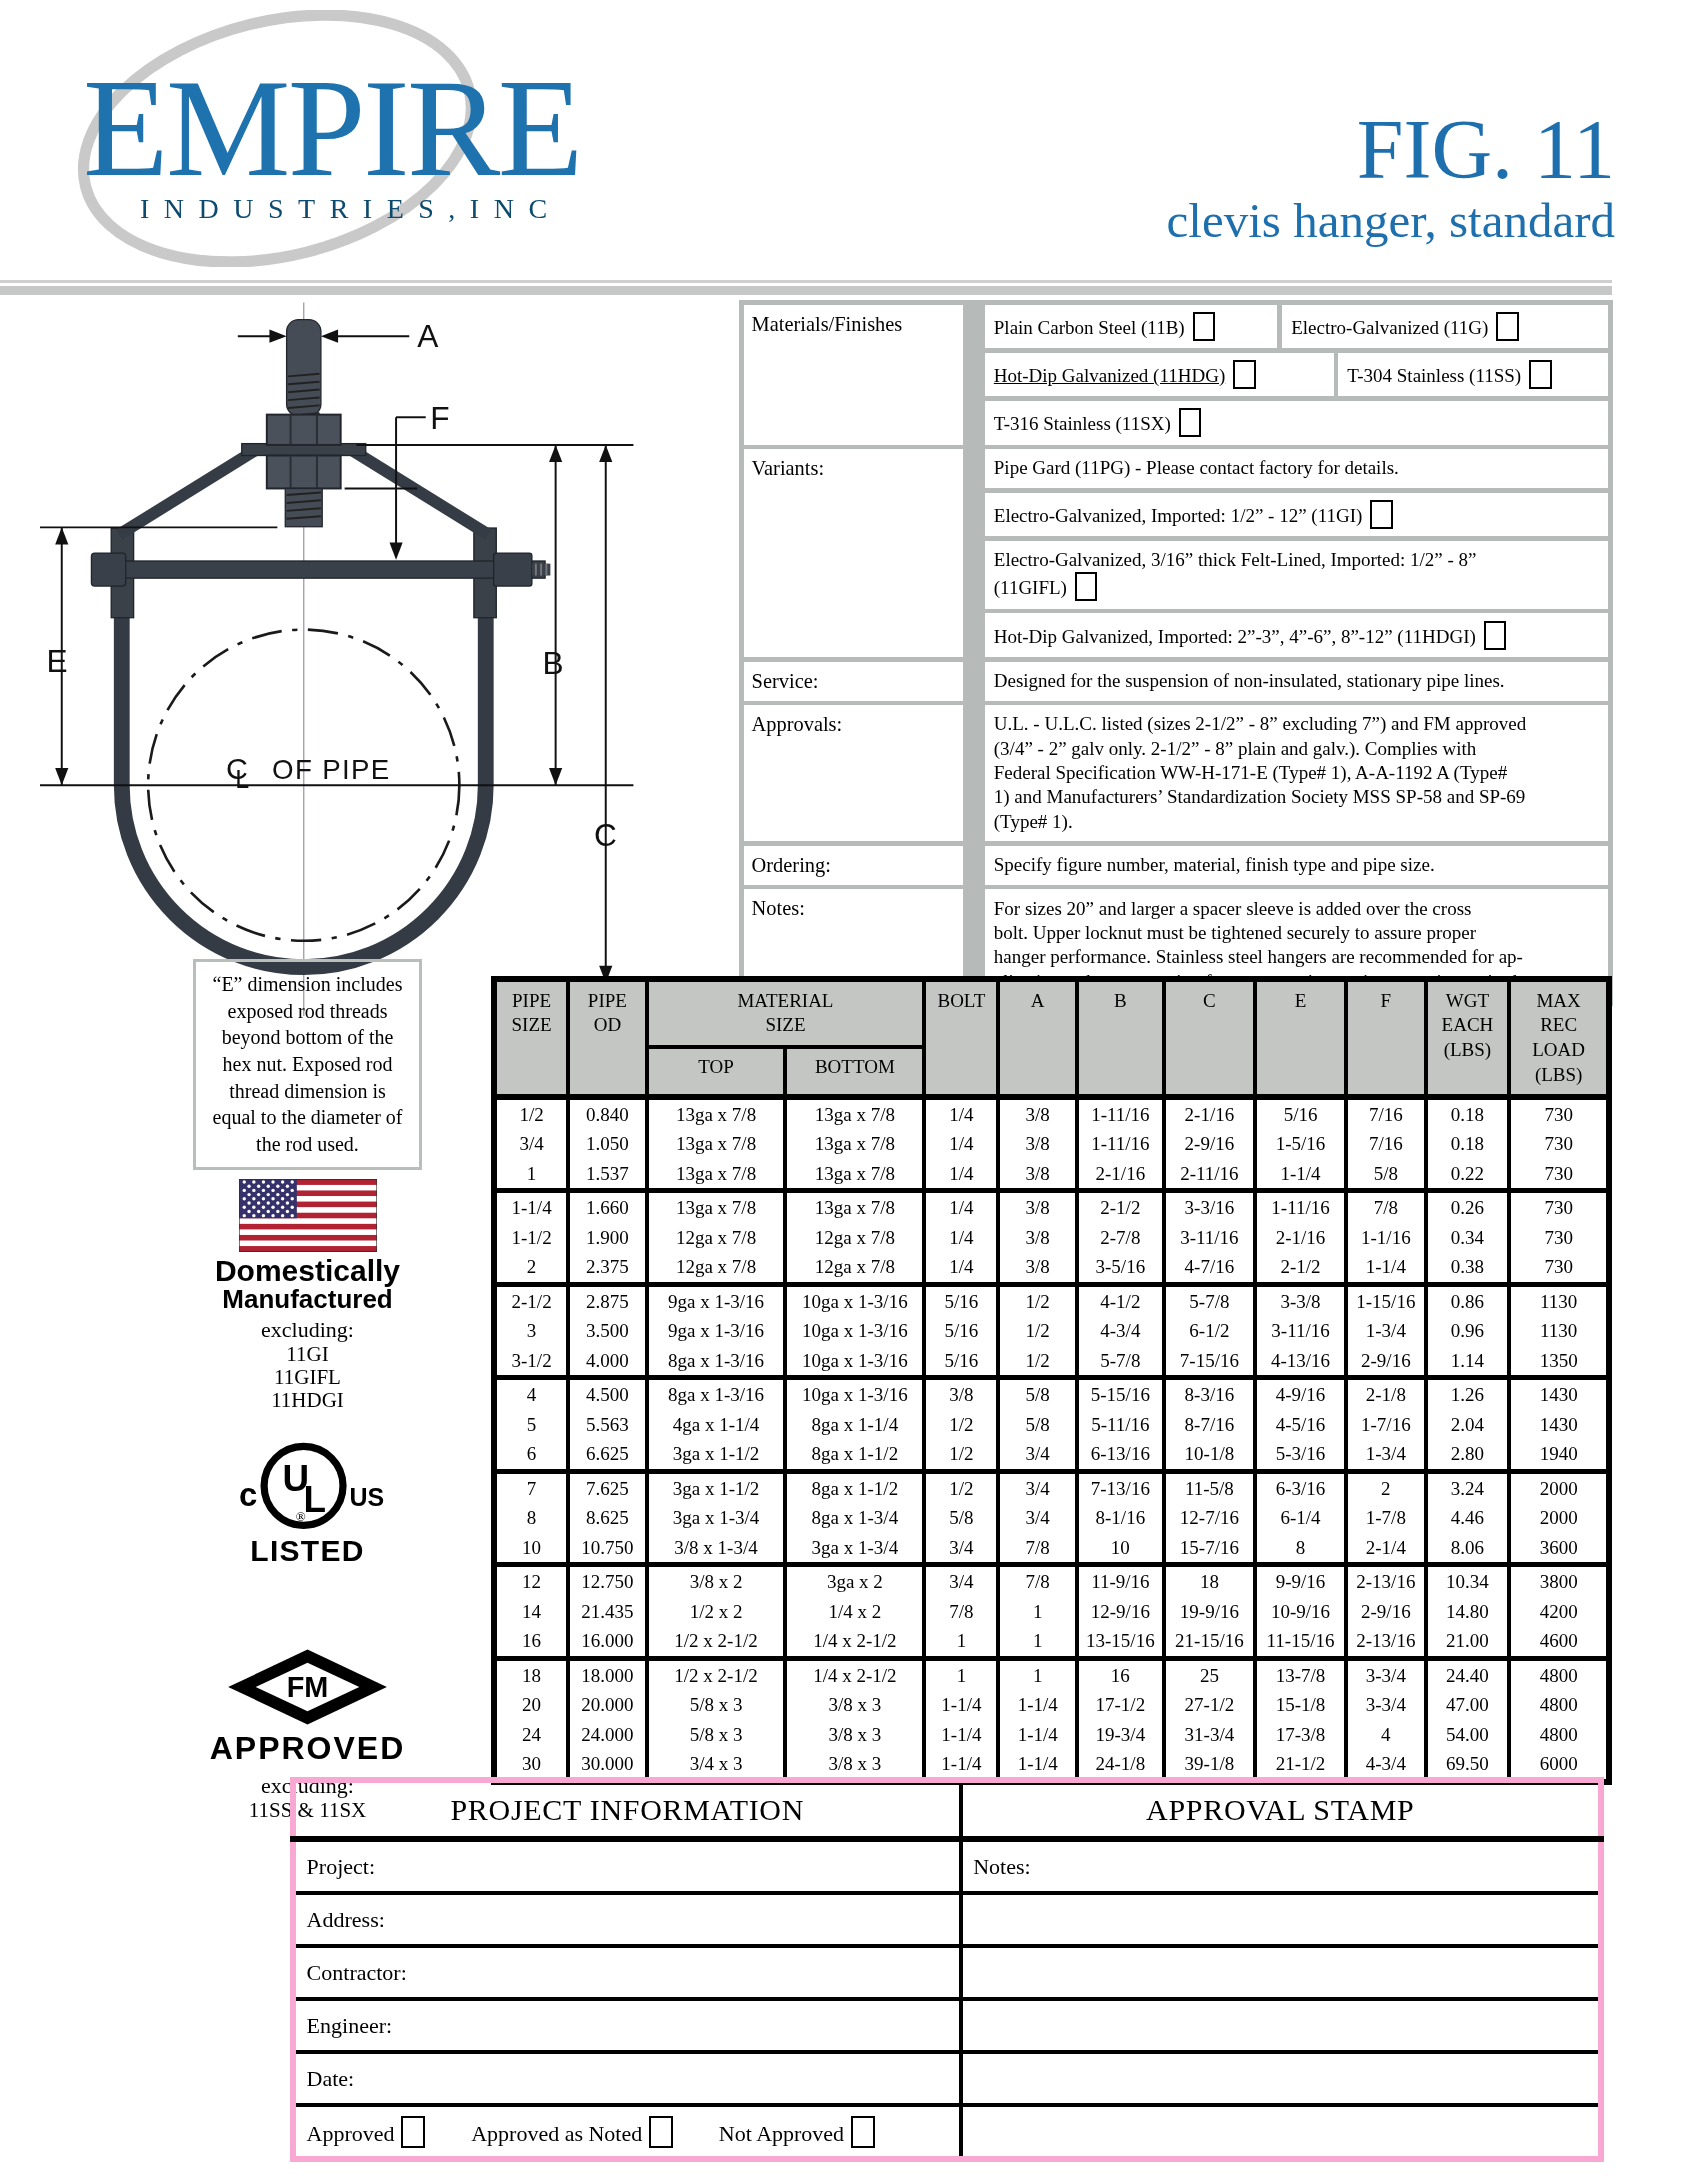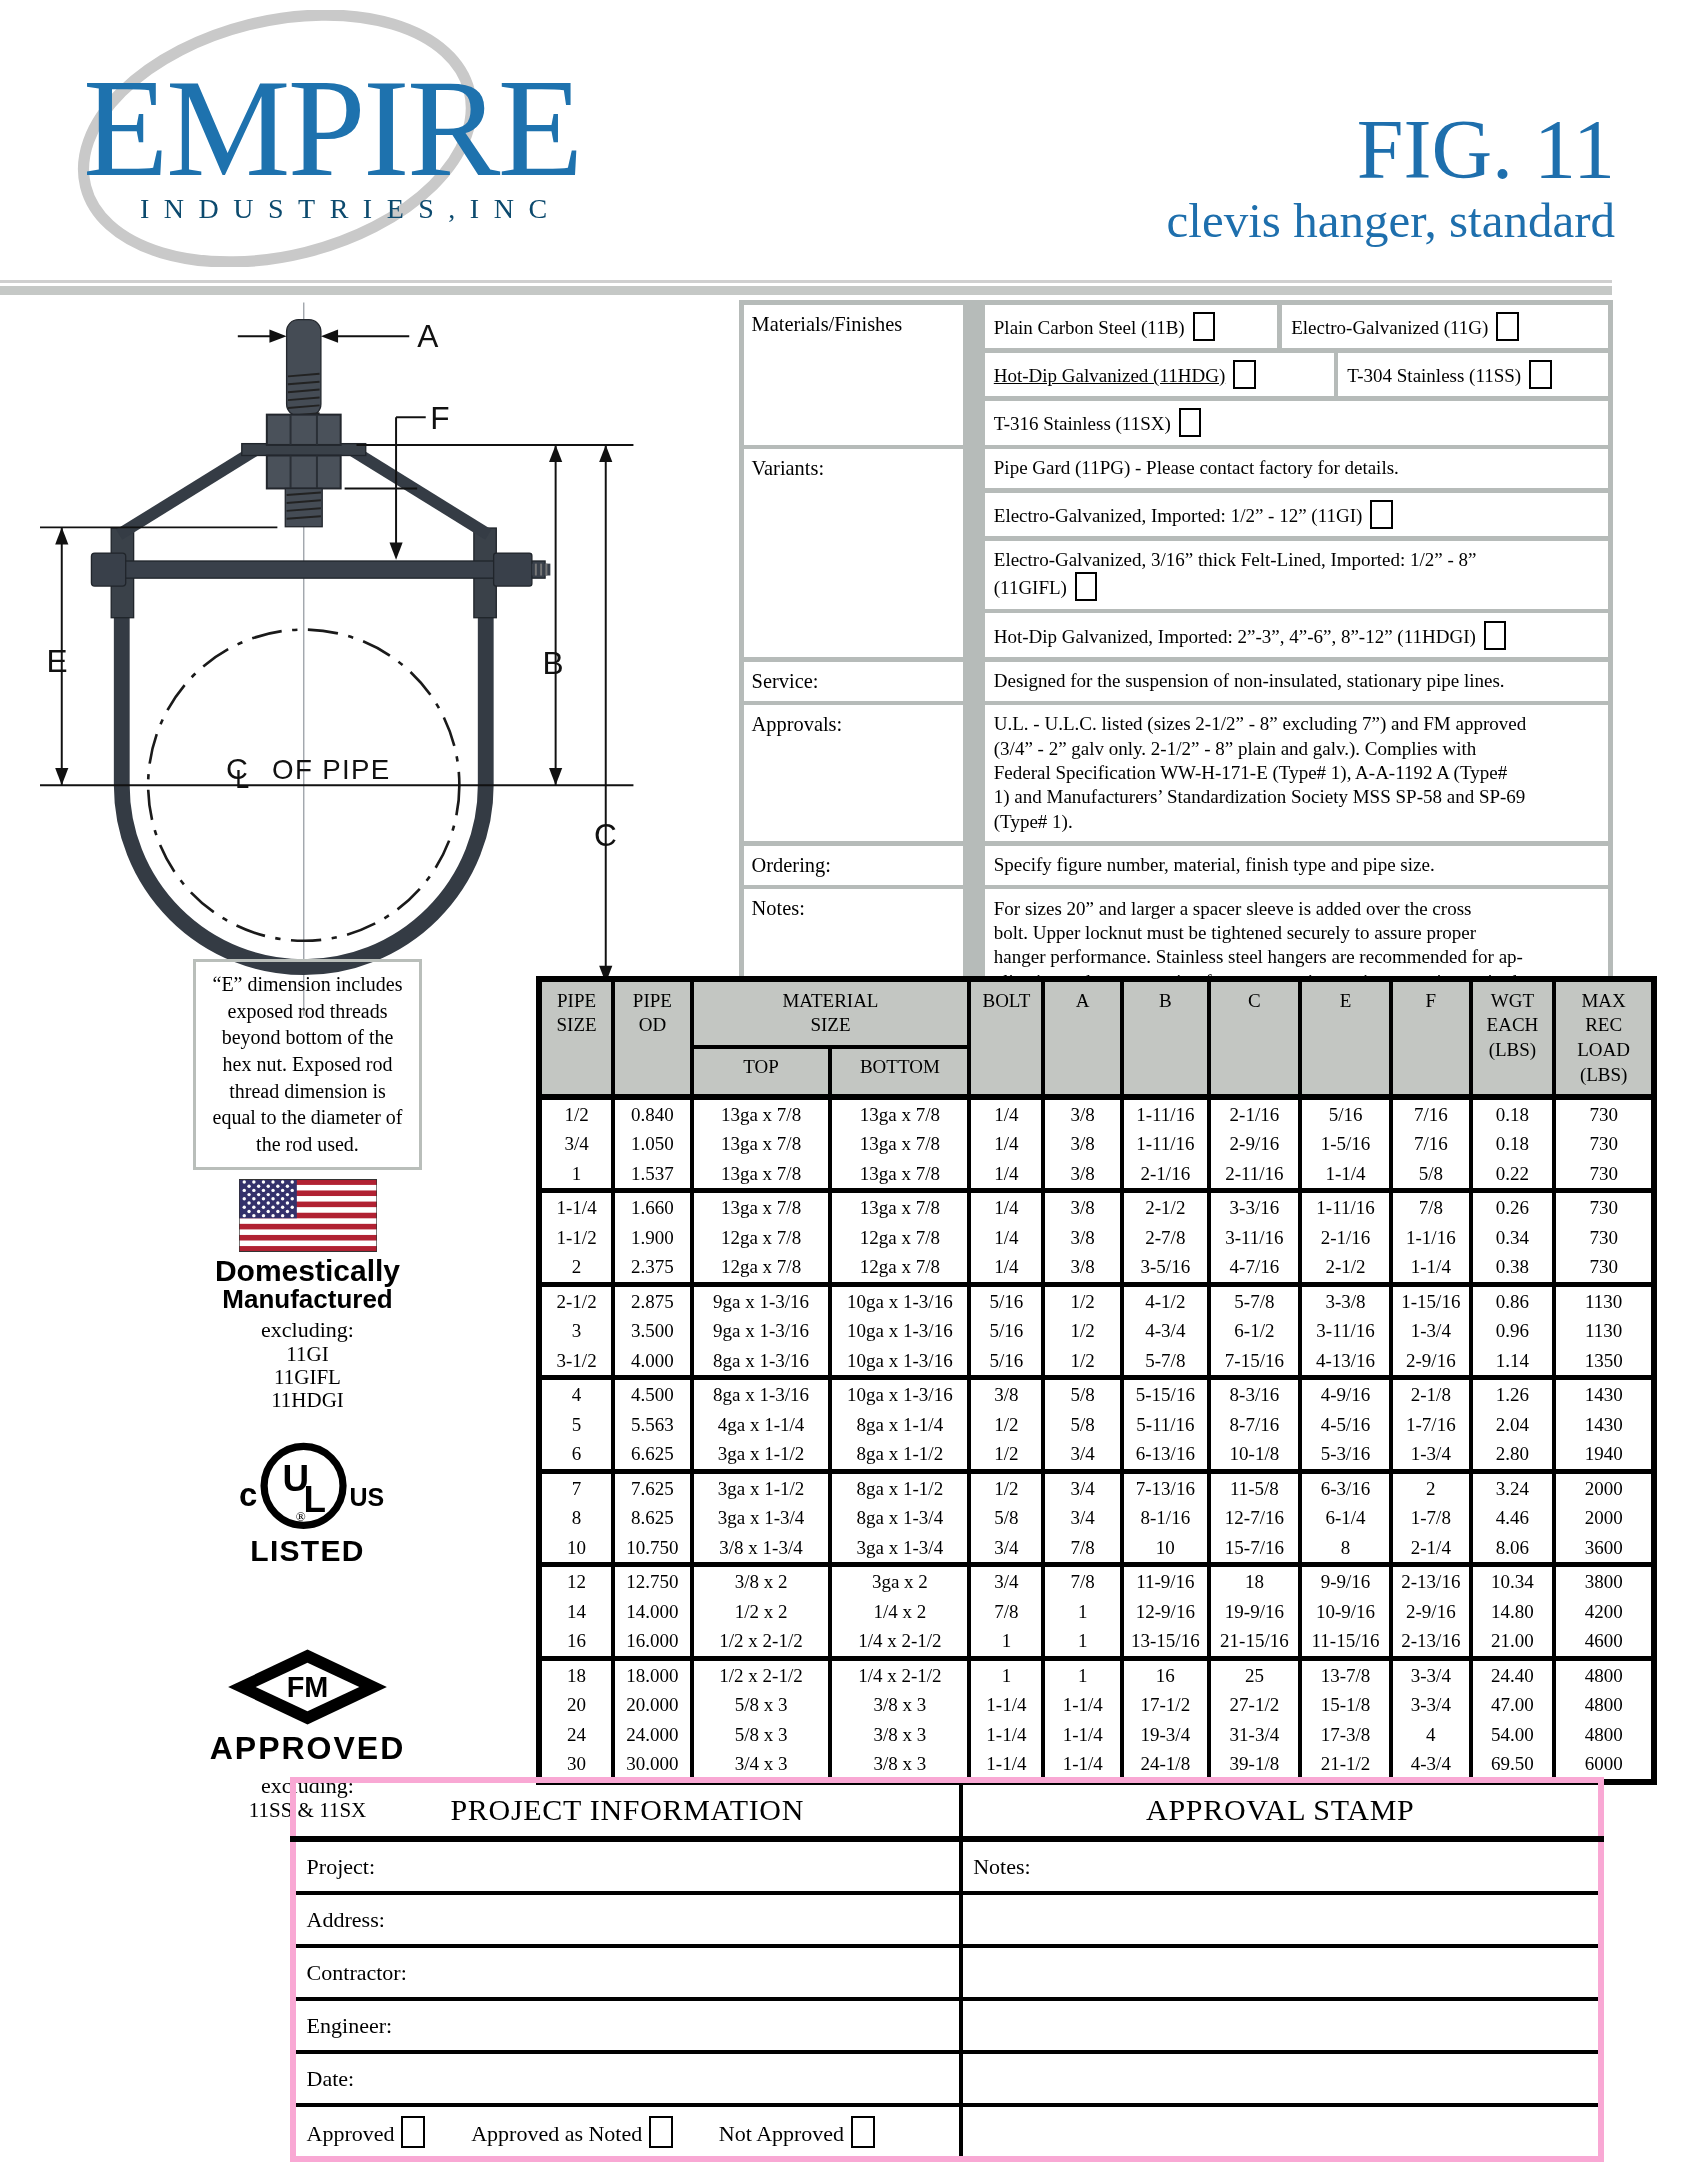--- a/index.html
+++ b/index.html
@@ -43,21 +43,21 @@
   .ilabel{background:#fff;padding:8px 8px;font-size:20.4px;}
   .icontent{display:flex;flex-direction:column;gap:4.6px;}
   .isub{display:flex;gap:4.6px;flex:1;}
   .icell{background:#fff;flex:1;padding:7.3px 9.2px;font-size:19px;line-height:1.28;}
   .itext{white-space:pre-line;}
   .cbx{display:inline-block;width:18.5px;height:25px;border:2.6px solid #000;
        vertical-align:-6.6px;margin-left:8px;background:#fff;}
 
   
   .spec{left:491px;top:976px;width:1121px;border-collapse:collapse;table-layout:fixed;
-        border:6.6px solid #000;margin-left:45px;}
+        border:6.6px solid #000;}
   .spec th{background:#c3c6c2;border:4px solid #000;font-weight:normal;font-size:19px;
            line-height:1.3;white-space:pre-line;vertical-align:top;padding:6.6px 1.3px;}
   .spec th.tier1{height:47px;}
   .spec td{border-left:4px solid #000;border-right:4px solid #000;text-align:center;
            font-size:19px;padding:2.6px 1.3px;line-height:1.28;}
   .spec tbody tr:first-child td{border-top:6px solid #000;}
   .spec tr.grp td{border-top:5.3px solid #000;}
 
   
   .pform{left:290px;top:1777px;width:1314px;border-collapse:collapse;table-layout:fixed;
@@ -621,21 +621,21 @@
         <td>7/8</td>
         <td>11-9/16</td>
         <td>18</td>
         <td>9-9/16</td>
         <td>2-13/16</td>
         <td>10.34</td>
         <td>3800</td>
       </tr>
       <tr>
         <td>14</td>
-        <td>14.000</td>
+        <td>21.435</td>
         <td>1/2 x 2</td>
         <td>1/4 x 2</td>
         <td>7/8</td>
         <td>1</td>
         <td>12-9/16</td>
         <td>19-9/16</td>
         <td>10-9/16</td>
         <td>2-9/16</td>
         <td>14.80</td>
         <td>4200</td>

